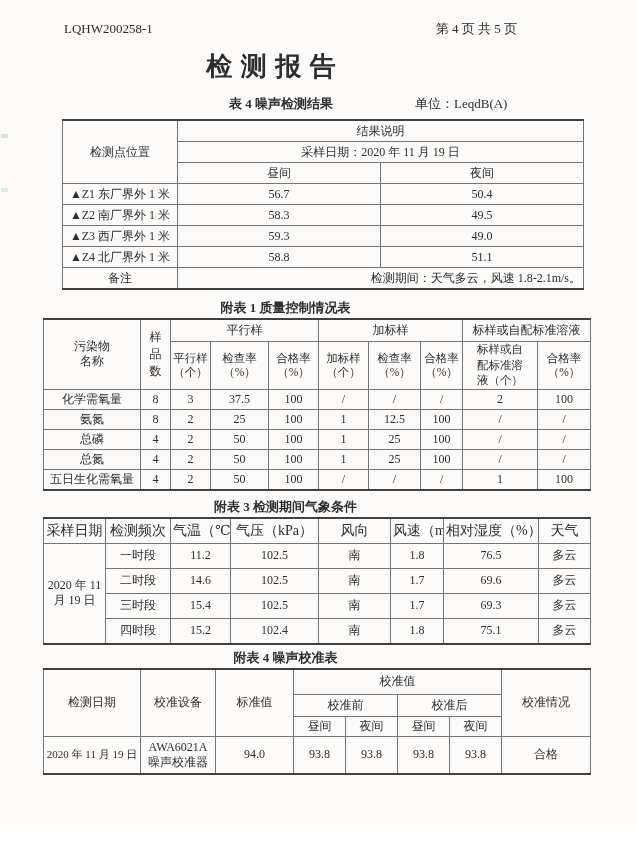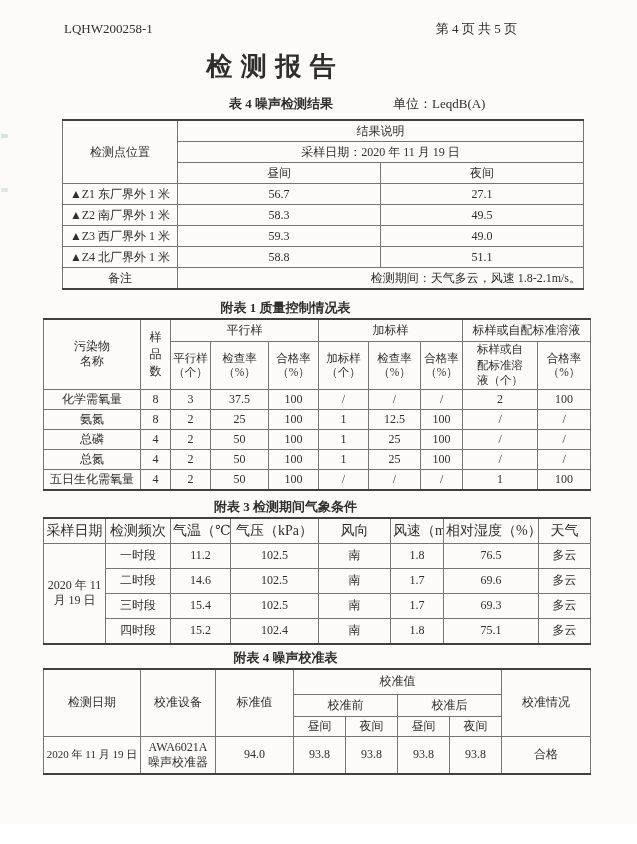--- a/index.html
+++ b/index.html
@@ -21,21 +21,21 @@
     margin-top:16px;
     text-align:center;
     font-size:26px;font-weight:bold;
     letter-spacing:1px;
     line-height:30px;
   }
   .t4-caption-row{
     position:relative;height:17px;margin-top:13px;font-size:13px;
   }
   .t4-caption{position:absolute;left:229px;font-weight:bold;}
-  .t4-unit{position:absolute;left:393px;font-weight:normal;}
+  .t4-unit{position:absolute;left:415px;font-weight:normal;}
   table.t{
     border-collapse:collapse;table-layout:fixed;
     border-top:2px solid #404040;border-bottom:2px solid #404040;
     font-size:12px;
   }
   table.t td{
     border:1px solid #757575;
     text-align:center;vertical-align:middle;
     padding:0 2px;
     line-height:1.25;
@@ -108,21 +108,21 @@
       <tr>
         <td colspan="2">采样日期：2020 年 11 月 19 日</td>
       </tr>
       <tr>
         <td>昼间</td>
         <td>夜间</td>
       </tr>
       <tr>
         <td>▲Z1 东厂界外 1 米</td>
         <td>56.7</td>
-        <td>27.1</td>
+        <td>50.4</td>
       </tr>
       <tr>
         <td>▲Z2 南厂界外 1 米</td>
         <td>58.3</td>
         <td>49.5</td>
       </tr>
       <tr>
         <td>▲Z3 西厂界外 1 米</td>
         <td>59.3</td>
         <td>49.0</td>

